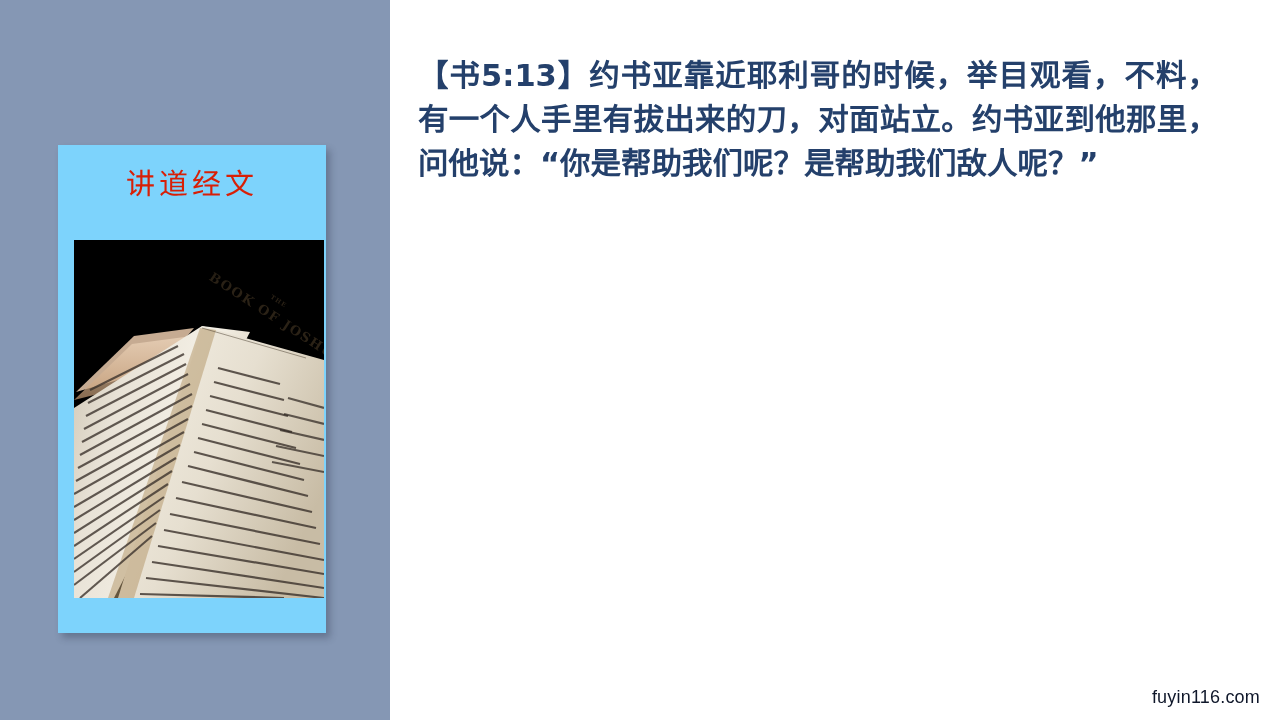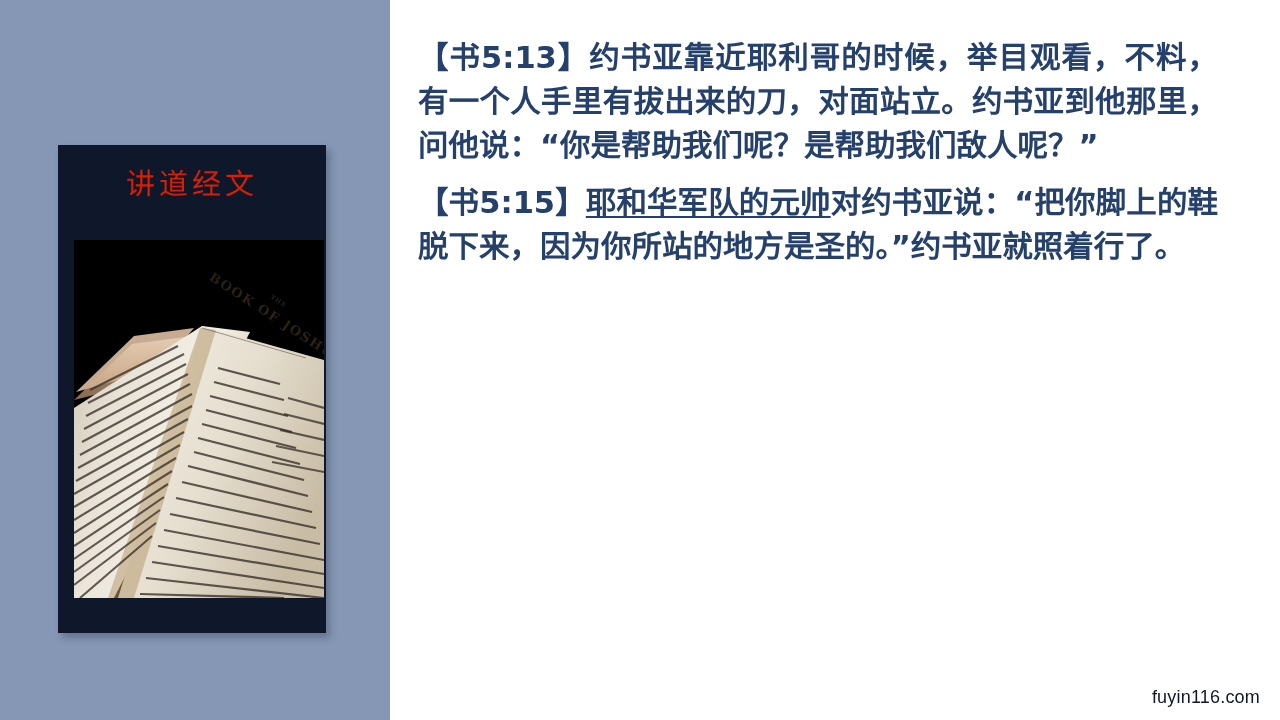--- a/index.html
+++ b/index.html
@@ -31,21 +31,21 @@
     background: #8597b4;
   }
 
   
   .scripture-card {
     position: absolute;
     left: 58px;
     top: 145px;
     width: 268px;
     height: 488px;
-    background: #0f172a;
+    background: #7dd3fc;
     box-shadow: 4px 5px 7px rgba(30, 40, 60, 0.30);
   }
   .card-title {
     position: absolute;
     left: 0;
     top: 24px;
     width: 100%;
     text-align: center;
     color: #d81f06;
     font-family: "DejaVu Serif", "Liberation Serif", serif;
@@ -69,21 +69,21 @@
   .bible-photo svg {
     display: block;
     width: 100%;
     height: 100%;
   }
 
   
   .verses {
     position: absolute;
     left: 418px;
-    top: 36px;
+    top: 54px;
     width: 800px;
     color: #24406b;
     font-family: "DejaVu Sans", "Liberation Sans", sans-serif;
     font-weight: bold;
     font-size: 30.5px;
     line-height: 1.44;
     letter-spacing: 0px;
   }
   .verse {
     margin: 0 0 13px 0;
@@ -217,21 +217,18 @@
     </div>
   </div>
 
   <div class="verses">
 
     <p class="verse">
       <span class="ref">【书5:13】</span><span>约书亚靠近耶利哥的时候，举目观看，不料，有一个人手里有拔出来的刀，对面站立。约书亚到他那里，问他说：“你是帮助我们呢？是帮助我们敌人呢？”</span>
     </p>
 
 
-    <p class="verse">
-      <span class="ref">【书5:15】</span><span class="hl">耶和华军队的元帅</span><span>对约书亚说：“把你脚上的鞋脱下来，因为你所站的地方是圣的。”约书亚就照着行了。</span>
-    </p>
 
   </div>
 
   <div class="watermark">fuyin116.com</div>
 
 </div>
 
 </body></html>

